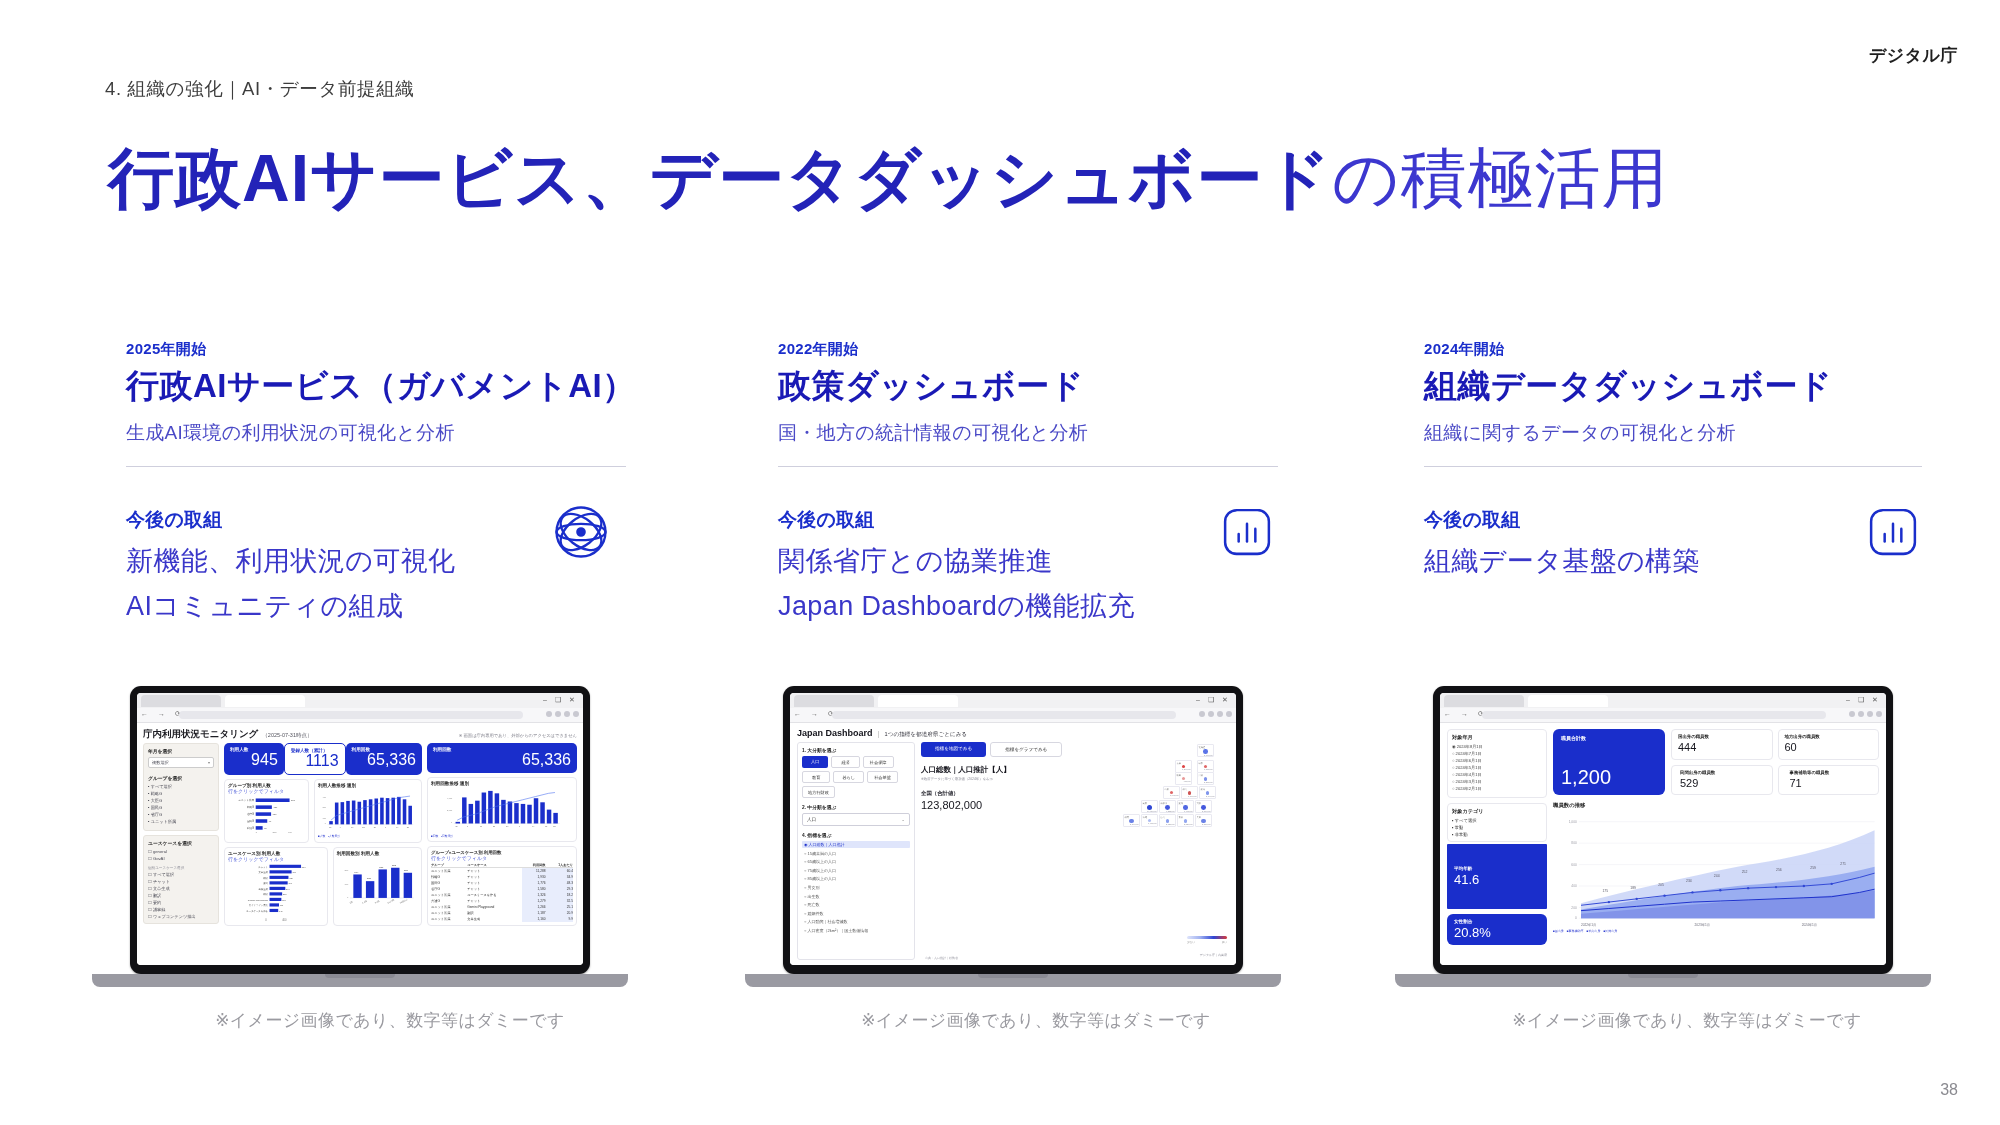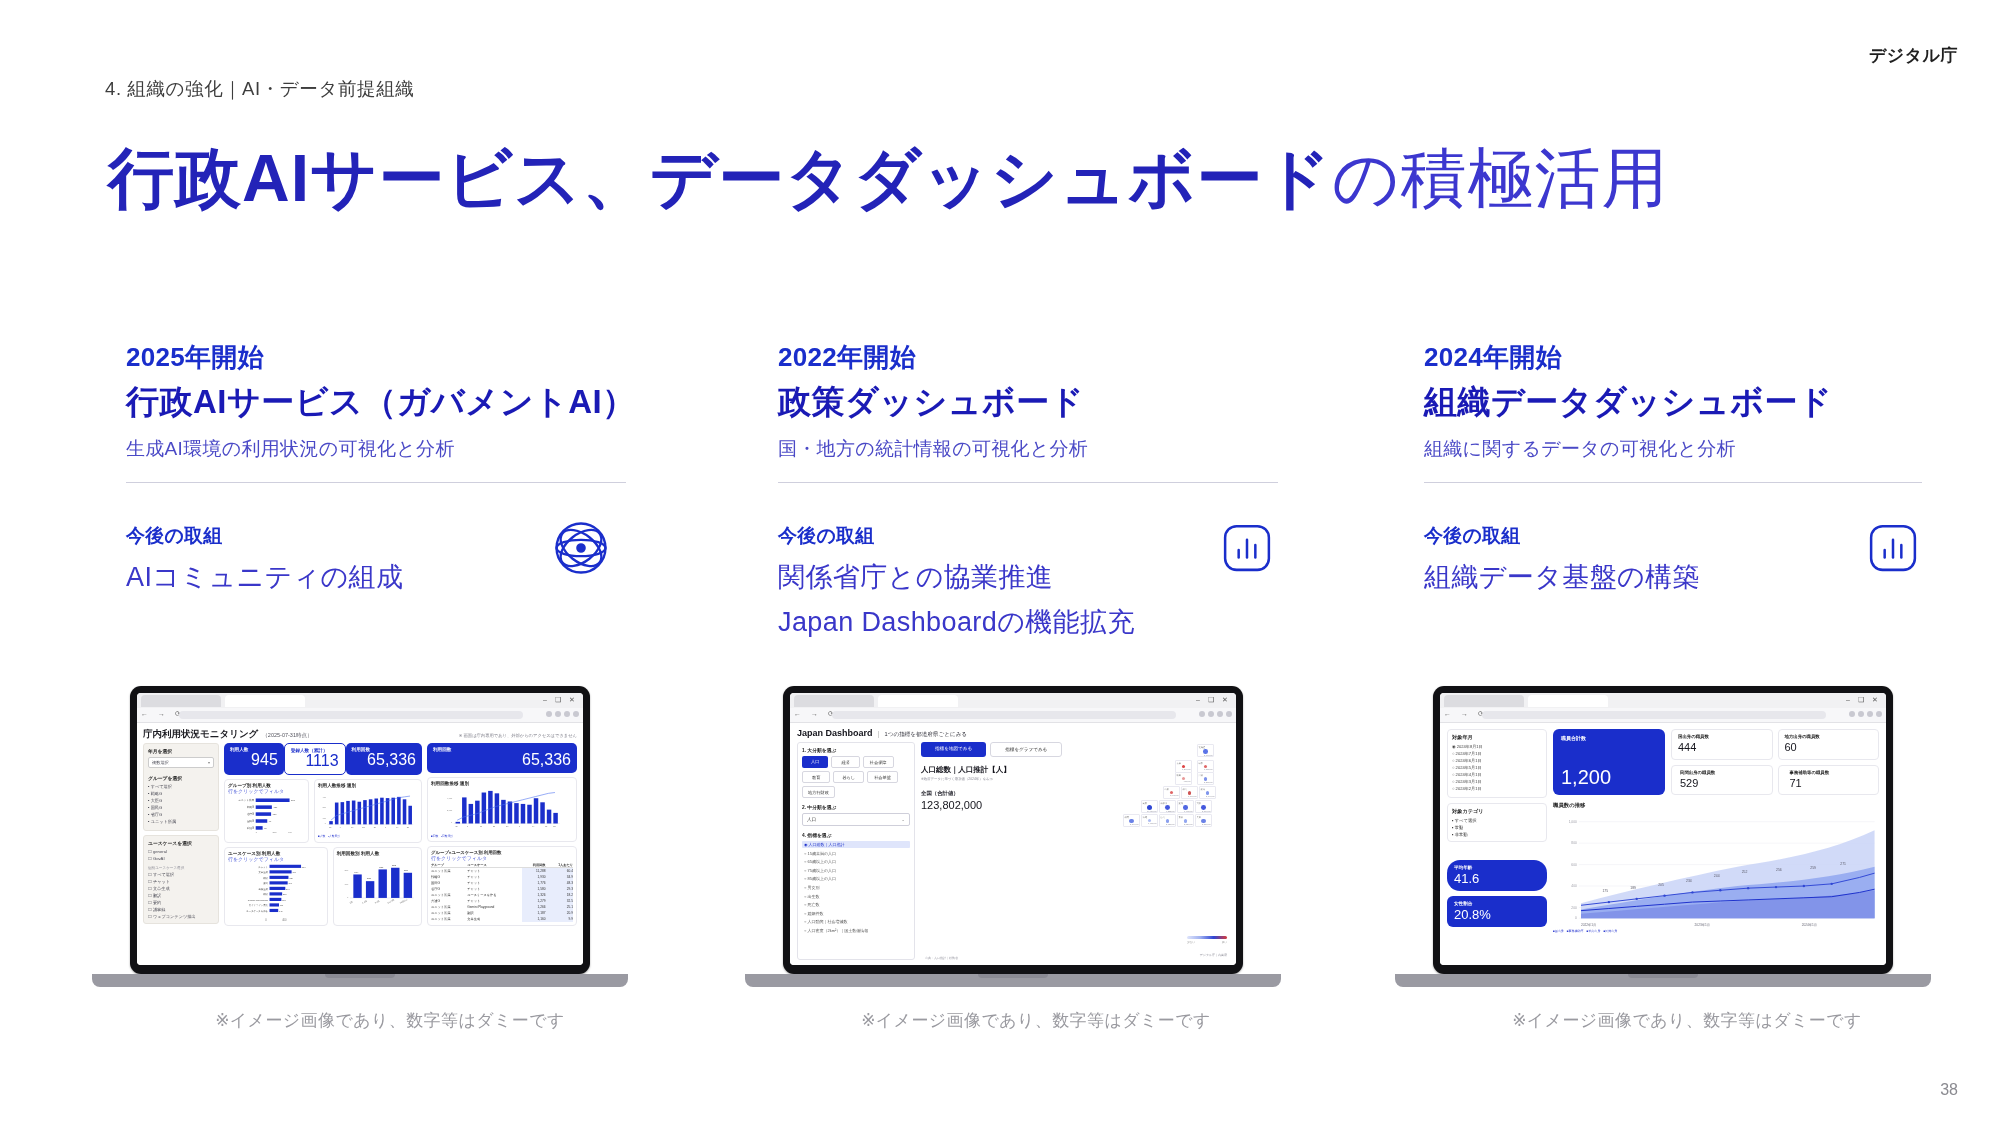--- a/index.html
+++ b/index.html
@@ -30,21 +30,21 @@
   
   .cols {
     position: absolute; top: 340px; left: 0; width: 2000px; height: 720px;
   }
   .col { position: absolute; top: 0; width: 520px; }
   .col-0 { left: 126px; }
   .col-1 { left: 778px; }
   .col-2 { left: 1424px; }
 
   .col-year {
-    font-size: 26px; font-weight: 700; color: #1a2ecb; letter-spacing: .3px;
+    font-size: 15px; font-weight: 700; color: #1a2ecb; letter-spacing: .3px;
     margin-bottom: 7px;
   }
   .col-name {
     font-size: 33px; font-weight: 700; color: #1a1ab5; letter-spacing: .5px;
     line-height: 1.2; white-space: nowrap;
   }
   .col-desc {
     margin-top: 14px;
     font-size: 19px; color: #4a49c6; letter-spacing: .3px; font-weight: 400;
   }
@@ -150,20 +150,21 @@
 
   <div class="cols">
 
     <div class="col col-0">
       <div class="col-year">2025年開始</div>
       <div class="col-name">行政AIサービス（ガバメントAI）</div>
       <div class="col-desc">生成AI環境の利用状況の可視化と分析</div>
       <div class="divider"></div>
       <div class="future-wrap">
         <div class="future-label">今後の取組</div>
+        <div class="future-item">新機能、利用状況の可視化</div>
         <div class="future-item">AIコミュニティの組成</div>
         <span class="col-icon">
           <svg viewBox="0 0 64 64" width="58" height="58" fill="none" stroke="#1a2ecb" stroke-width="2.6">
             <circle cx="32" cy="32" r="27"></circle>
             <ellipse cx="32" cy="32" rx="26" ry="15" transform="rotate(38 32 32)"></ellipse>
             <ellipse cx="32" cy="32" rx="26" ry="15" transform="rotate(-38 32 32)"></ellipse>
             <ellipse cx="32" cy="32" rx="27" ry="9"></ellipse>
             <circle cx="32" cy="32" r="4" fill="#1a2ecb"></circle>
           </svg>
         </span>
@@ -763,21 +764,21 @@
                     <div style="font-size: 4.1px; color: rgb(68, 68, 68); margin: 2px 0px;">○ 2024年3月1日</div>
                     <div style="font-size: 4.1px; color: rgb(68, 68, 68); margin: 2px 0px;">○ 2024年2月1日</div>
                   </div>
               </div>
               <div class="card" style="padding:4px;margin-top:5px;">
                 <div class="lbl" style="font-size:5.2px;">対象カテゴリ</div>
                 <div style="font-size:4.3px;color:#333;margin-top:3px;">▪ <span>すべて選択</span></div>
                 <div style="font-size:4.3px;color:#333;margin-top:2px;">▪ <span>常勤</span></div>
                 <div style="font-size:4.3px;color:#333;margin-top:2px;">▪ <span>非常勤</span></div>
               </div>
-              <div class="kpi" style="margin-top:18px;border-radius:13px;padding:5px 7px;">
+              <div class="kpi" style="margin-top:2px;border-radius:1px;padding:22px 7px;">
                 <span class="k-lab" style="font-size:4.6px;">平均年齢</span>
                 <span style="font-size:13px;display:block;margin-top:1px;">41.6</span>
               </div>
               <div class="kpi" style="margin-top:5px;border-radius:6px;padding:5px 7px;">
                 <span class="k-lab" style="font-size:4.6px;">女性割合</span>
                 <span style="font-size:13px;display:block;margin-top:1px;">20.8%</span>
               </div>
             </div>
 
             <div style="flex:1;min-width:0;">

